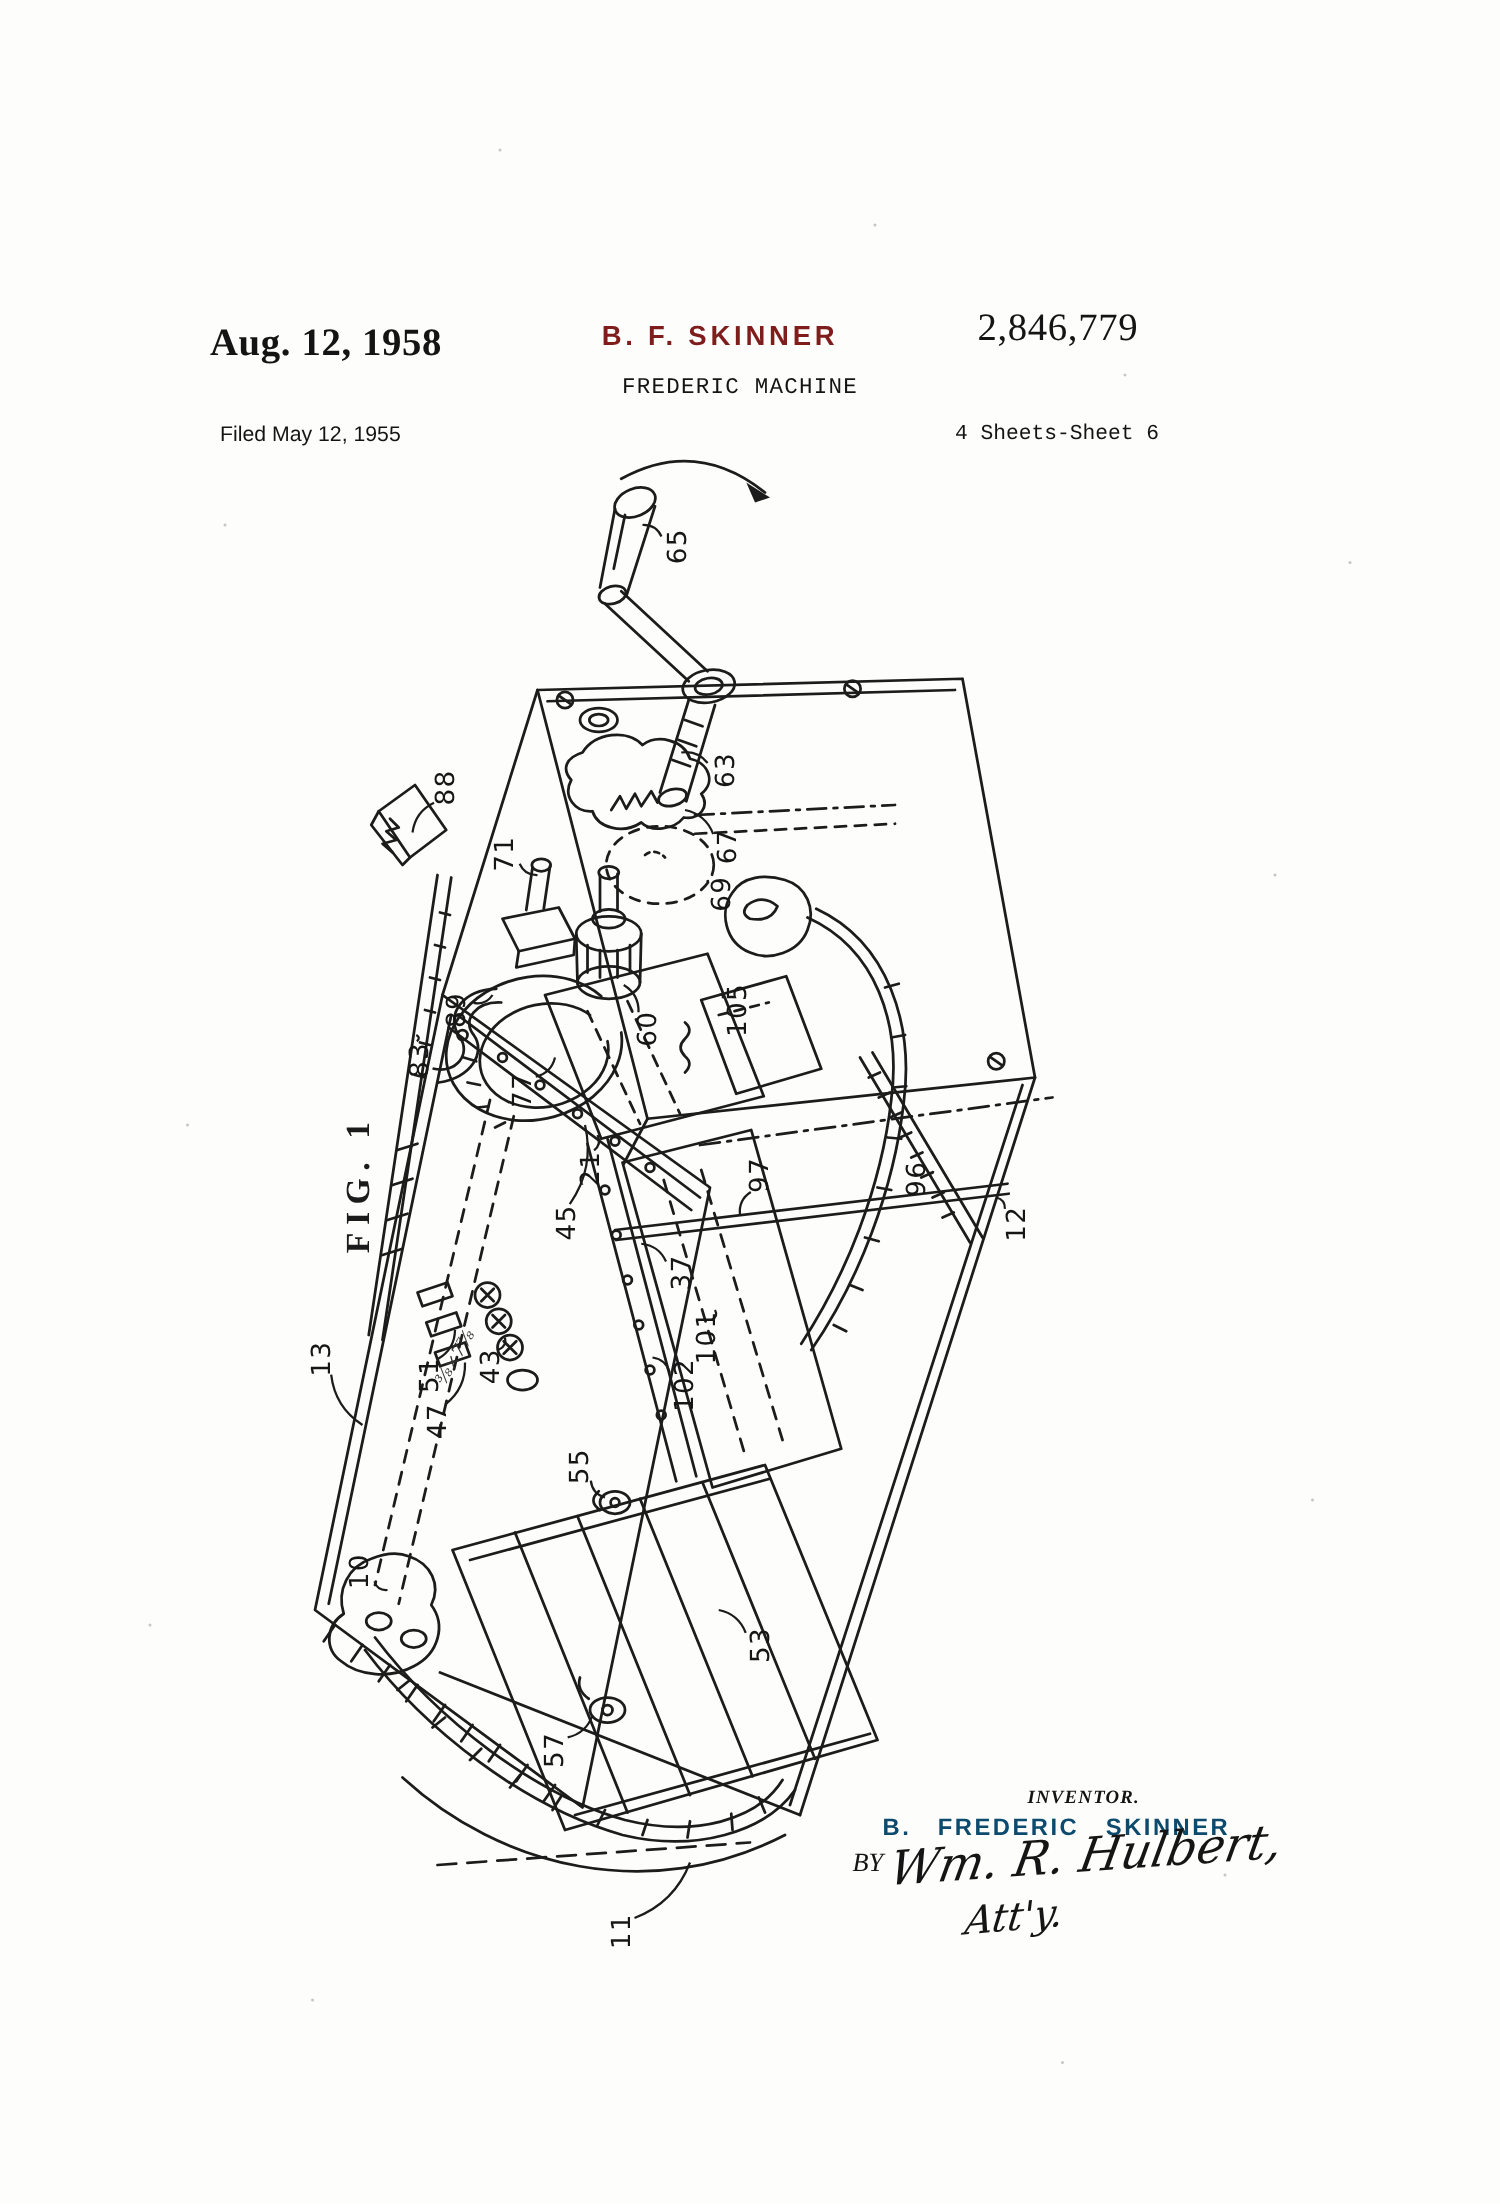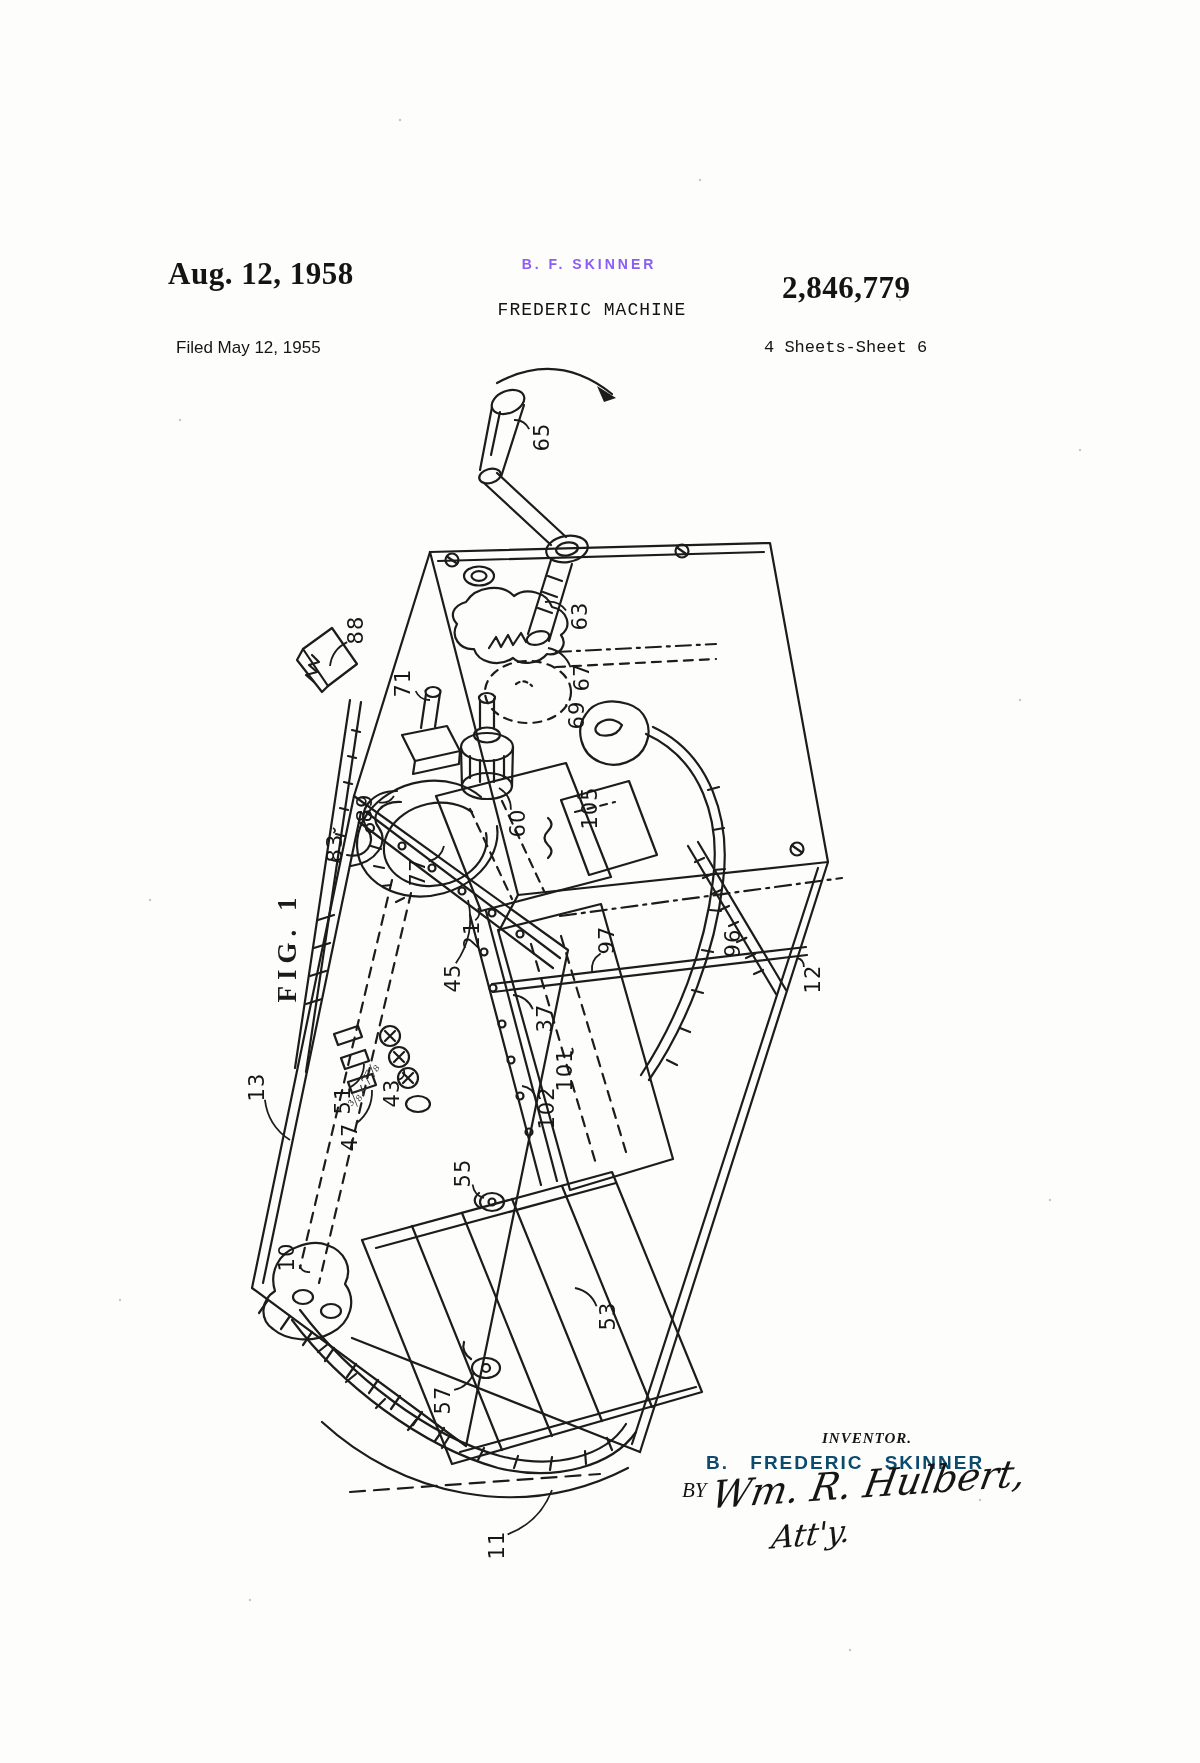--- a/index.html
+++ b/index.html
@@ -3,24 +3,24 @@
 <meta charset="utf-8">
 <style>
   html,body{margin:0;padding:0;background:#ffffff;}
   .page{
     position:relative;width:1200px;height:1763px;background:#fdfdfb;
     font-family:"Liberation Serif",serif;color:#141414;overflow:hidden;
   }
   .abs{position:absolute;white-space:nowrap;}
   .hdr-date{left:168px;top:244px;font-size:31px;font-weight:bold;letter-spacing:.5px;margin-top:12px;}
   .hdr-name{left:576px;top:256px;transform:translateX(-50%);font-family:"Liberation Sans",sans-serif;
-            font-size:14px;letter-spacing:3px;font-weight:bold;color:#8b5cf6;margin-left:13px;}
+            font-size:22px;letter-spacing:3px;font-weight:bold;color:#7f1d1d;}
   .hdr-title{left:592px;top:300px;transform:translateX(-50%);
              font-family:"Liberation Mono","DejaVu Sans Mono",monospace;font-size:18px;letter-spacing:1px;}
-  .hdr-num{left:782px;top:244px;font-size:31px;font-weight:bold;letter-spacing:.5px;margin-top:26px;}
+  .hdr-num{left:782px;top:244px;font-size:31px;font-weight:normal;letter-spacing:.5px;}
   .hdr-filed{left:176px;top:338px;font-family:Liberation Sans, sans-serif;font-size:17px;}
   .hdr-sheet{left:764px;top:338px;font-family:"Liberation Mono","DejaVu Sans Mono",monospace;font-size:17px;}
   .fig-label{left:287px;top:947px;transform:translate(-50%,-50%) rotate(-90deg);
              font-size:27px;letter-spacing:6px;font-weight:bold;color:#1b1b1b;}
   .sig-inventor{left:822px;top:1430px;font-style:italic;font-size:15px;letter-spacing:1px;font-weight:bold;}
   .sig-fullname{left:706px;top:1452px;font-family:"Liberation Sans",sans-serif;font-size:19px;
                 letter-spacing:2px;word-spacing:14px;font-weight:bold;color:#0c4a6e;}
   .sig-by{left:682px;top:1478px;font-style:italic;font-weight:normal;font-size:21px;}
   .sig-script{left:712px;top:1462px;font-family:"DejaVu Serif",serif;font-style:italic;font-size:38px;
               transform:rotate(-4deg) skewX(-14deg);letter-spacing:0px;color:#151515;}

